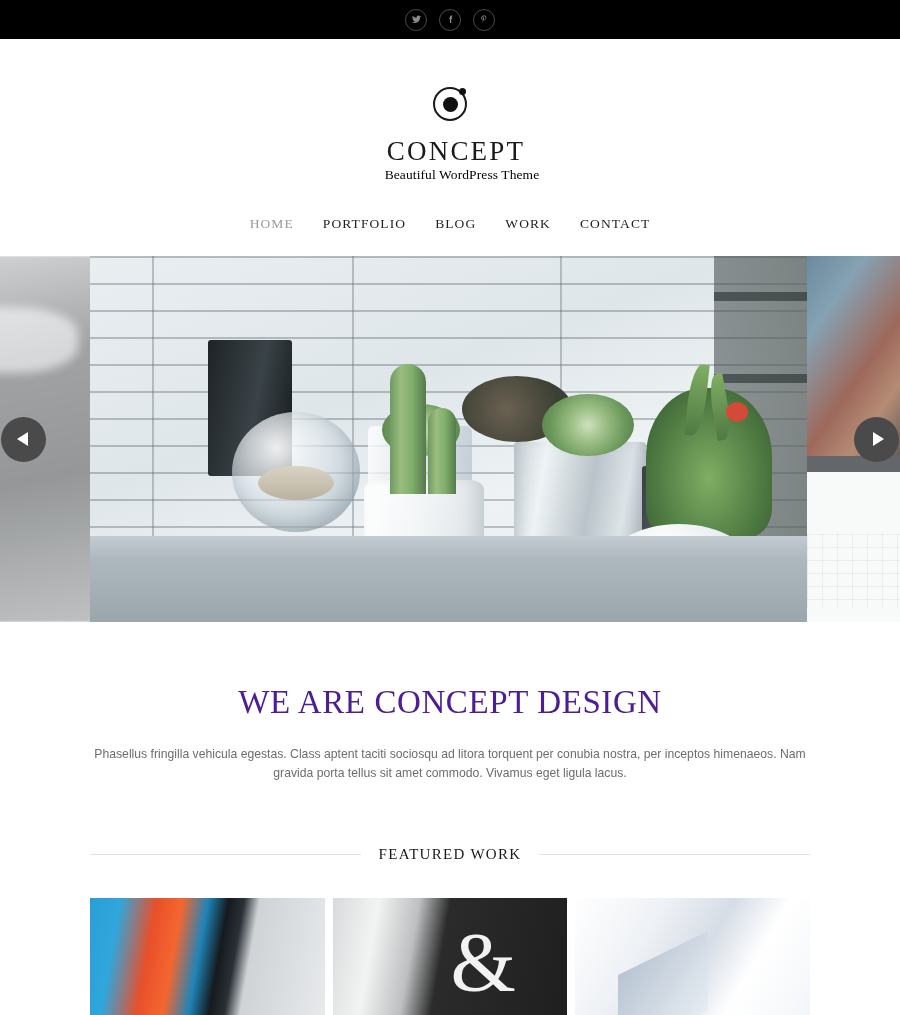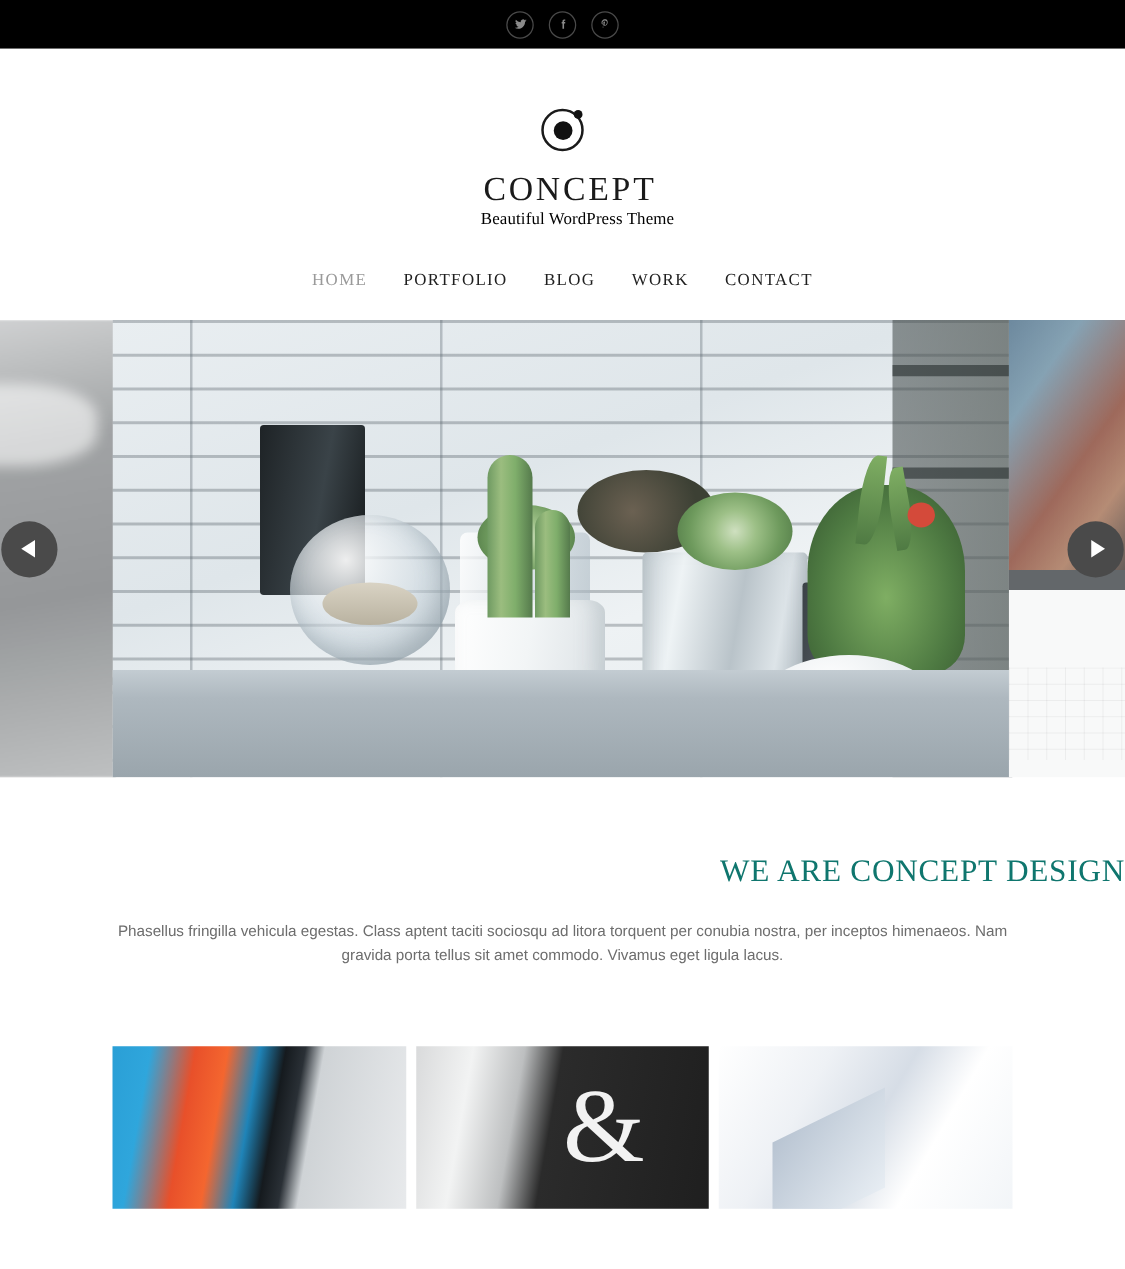--- a/index.html
+++ b/index.html
@@ -260,25 +260,24 @@
     margin-left: 3px;
   }
 
   
   .intro {
     text-align: center;
     padding: 62px 0 0;
   }
   .intro-heading {
     font-family: "Liberation Serif", serif;
-    font-size: 25px;
+    font-size: 33px;
     letter-spacing: 0.6px;
-    color: #0f766e;
+    color: #4c1d95;
     font-weight: 400;
-    text-align: right;
   }
   .intro-text {
     width: 718px;
     margin: 24px auto 0;
     font-size: 12.2px;
     line-height: 1.62;
     color: #6d6d6d;
     text-align: center;
   }
   .read-more {
@@ -459,20 +458,25 @@
     <span class="tri"></span>
   </div>
 </div>
 
 <div class="intro">
   <h2 class="intro-heading">WE ARE CONCEPT DESIGN</h2>
   <p class="intro-text">Phasellus fringilla vehicula egestas. Class aptent taciti sociosqu ad litora torquent per conubia nostra, per inceptos himenaeos. Nam gravida porta tellus sit amet commodo. Vivamus eget ligula lacus.</p>
 </div>
 
 <div class="featured">
+  <div class="featured-head">
+    <span class="featured-rule"></span>
+    <span class="featured-title">FEATURED WORK</span>
+    <span class="featured-rule"></span>
+  </div>
   <div class="work-grid">
     <div class="work-item work-a">
       
     </div>
     <div class="work-item work-b">
       <div class="amp">&amp;</div>
     </div>
     <div class="work-item work-c">
       <div class="fold" style="left:18%; top:42%; width:90px; height:80px; transform:skewY(-26deg);"></div>
 

